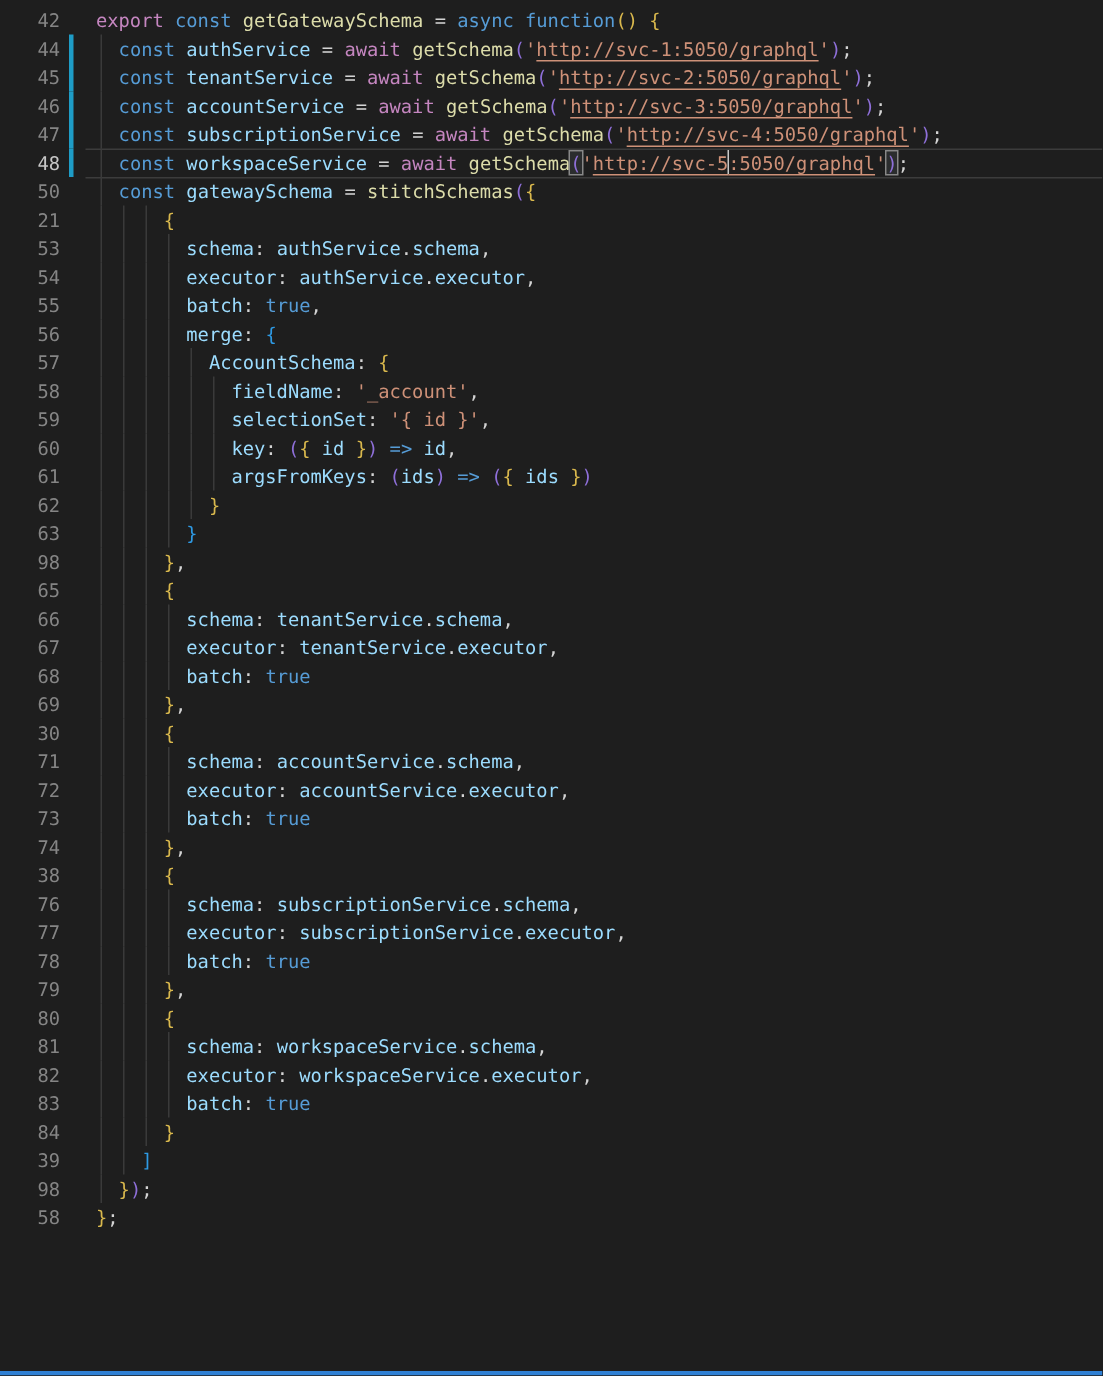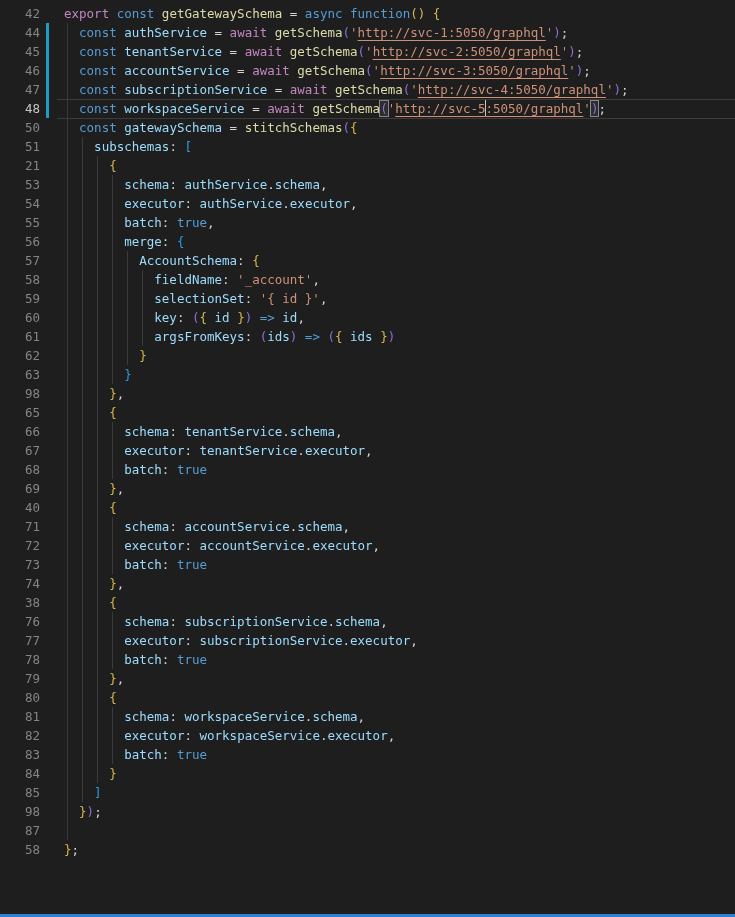--- a/index.html
+++ b/index.html
@@ -36,52 +36,50 @@
 <body style="background: rgb(30, 30, 30);">
 
 <div id="editor">
     <div class="row"><span class="num">42</span><span class="code"><span style="color: rgb(197, 134, 192);">export</span><span style="color: rgb(212, 212, 212);"> </span><span style="color: rgb(86, 156, 214);">const</span><span style="color: rgb(212, 212, 212);"> </span><span style="color: rgb(220, 220, 170);">getGatewaySchema</span><span style="color: rgb(212, 212, 212);"> = </span><span style="color: rgb(86, 156, 214);">async</span><span style="color: rgb(212, 212, 212);"> </span><span style="color: rgb(86, 156, 214);">function</span><span style="color: rgb(217, 184, 77);">()</span><span style="color: rgb(212, 212, 212);"> </span><span style="color: rgb(217, 184, 77);">{</span></span></div>
     <div class="row"><span class="num">44</span><div class="gitbar"></div><div class="guide" style="left: 67px;"></div><span class="code"><span style="color: rgb(212, 212, 212);">  </span><span style="color: rgb(86, 156, 214);">const</span><span style="color: rgb(212, 212, 212);"> </span><span style="color: rgb(156, 220, 254);">authService</span><span style="color: rgb(212, 212, 212);"> = </span><span style="color: rgb(197, 134, 192);">await</span><span style="color: rgb(212, 212, 212);"> </span><span style="color: rgb(220, 220, 170);">getSchema</span><span style="color: rgb(142, 111, 216);">(</span><span style="color: rgb(206, 145, 120);">'</span><span class="u" style="color: rgb(206, 145, 120);">http://svc-1:5050/graphql</span><span style="color: rgb(206, 145, 120);">'</span><span style="color: rgb(142, 111, 216);">)</span><span style="color: rgb(212, 212, 212);">;</span></span></div>
     <div class="row"><span class="num">45</span><div class="gitbar"></div><div class="guide" style="left: 67px;"></div><span class="code"><span style="color: rgb(212, 212, 212);">  </span><span style="color: rgb(86, 156, 214);">const</span><span style="color: rgb(212, 212, 212);"> </span><span style="color: rgb(156, 220, 254);">tenantService</span><span style="color: rgb(212, 212, 212);"> = </span><span style="color: rgb(197, 134, 192);">await</span><span style="color: rgb(212, 212, 212);"> </span><span style="color: rgb(220, 220, 170);">getSchema</span><span style="color: rgb(142, 111, 216);">(</span><span style="color: rgb(206, 145, 120);">'</span><span class="u" style="color: rgb(206, 145, 120);">http://svc-2:5050/graphql</span><span style="color: rgb(206, 145, 120);">'</span><span style="color: rgb(142, 111, 216);">)</span><span style="color: rgb(212, 212, 212);">;</span></span></div>
     <div class="row"><span class="num">46</span><div class="gitbar"></div><div class="guide" style="left: 67px;"></div><span class="code"><span style="color: rgb(212, 212, 212);">  </span><span style="color: rgb(86, 156, 214);">const</span><span style="color: rgb(212, 212, 212);"> </span><span style="color: rgb(156, 220, 254);">accountService</span><span style="color: rgb(212, 212, 212);"> = </span><span style="color: rgb(197, 134, 192);">await</span><span style="color: rgb(212, 212, 212);"> </span><span style="color: rgb(220, 220, 170);">getSchema</span><span style="color: rgb(142, 111, 216);">(</span><span style="color: rgb(206, 145, 120);">'</span><span class="u" style="color: rgb(206, 145, 120);">http://svc-3:5050/graphql</span><span style="color: rgb(206, 145, 120);">'</span><span style="color: rgb(142, 111, 216);">)</span><span style="color: rgb(212, 212, 212);">;</span></span></div>
     <div class="row"><span class="num">47</span><div class="gitbar"></div><div class="guide" style="left: 67px;"></div><span class="code"><span style="color: rgb(212, 212, 212);">  </span><span style="color: rgb(86, 156, 214);">const</span><span style="color: rgb(212, 212, 212);"> </span><span style="color: rgb(156, 220, 254);">subscriptionService</span><span style="color: rgb(212, 212, 212);"> = </span><span style="color: rgb(197, 134, 192);">await</span><span style="color: rgb(212, 212, 212);"> </span><span style="color: rgb(220, 220, 170);">getSchema</span><span style="color: rgb(142, 111, 216);">(</span><span style="color: rgb(206, 145, 120);">'</span><span class="u" style="color: rgb(206, 145, 120);">http://svc-4:5050/graphql</span><span style="color: rgb(206, 145, 120);">'</span><span style="color: rgb(142, 111, 216);">)</span><span style="color: rgb(212, 212, 212);">;</span></span></div>
     <div class="row cur"><div class="curline"></div><span class="num">48</span><div class="gitbar"></div><div class="guide" style="left: 67px;"></div><span class="code"><span style="color: rgb(212, 212, 212);">  </span><span style="color: rgb(86, 156, 214);">const</span><span style="color: rgb(212, 212, 212);"> </span><span style="color: rgb(156, 220, 254);">workspaceService</span><span style="color: rgb(212, 212, 212);"> = </span><span style="color: rgb(197, 134, 192);">await</span><span style="color: rgb(212, 212, 212);"> </span><span style="color: rgb(220, 220, 170);">getSchema</span><span class="boxed" style="color: rgb(142, 111, 216);">(</span><span style="color: rgb(206, 145, 120);">'</span><span class="u" style="color: rgb(206, 145, 120);">http://svc-5</span><span class="cursor"></span><span class="u" style="color: rgb(206, 145, 120);">:5050/graphql</span><span style="color: rgb(206, 145, 120);">'</span><span class="boxed" style="color: rgb(142, 111, 216);">)</span><span style="color: rgb(212, 212, 212);">;</span></span></div>
     <div class="row"><span class="num">50</span><div class="guide" style="left: 67px;"></div><span class="code"><span style="color: rgb(212, 212, 212);">  </span><span style="color: rgb(86, 156, 214);">const</span><span style="color: rgb(212, 212, 212);"> </span><span style="color: rgb(156, 220, 254);">gatewaySchema</span><span style="color: rgb(212, 212, 212);"> = </span><span style="color: rgb(220, 220, 170);">stitchSchemas</span><span style="color: rgb(142, 111, 216);">(</span><span style="color: rgb(217, 184, 77);">{</span></span></div>
-    <div class="row"><span class="num">51</span><div class="guide" style="left: 67px;"></div><div class="guide" style="left: 82.06px;"></div><span class="code"><span style="color: rgb(212, 212, 212);">    </span><span style="color: rgb(156, 220, 254);">subschemas</span><span style="color: rgb(212, 212, 212);">: </span><span style="color: rgb(46, 154, 228);">[</span></span></div>
     <div class="row"><span class="num">21</span><div class="guide" style="left: 67px;"></div><div class="guide" style="left: 82.06px;"></div><div class="guide" style="left: 97.12px;"></div><span class="code"><span style="color: rgb(212, 212, 212);">      </span><span style="color: rgb(217, 184, 77);">{</span></span></div>
     <div class="row"><span class="num">53</span><div class="guide" style="left: 67px;"></div><div class="guide" style="left: 82.06px;"></div><div class="guide" style="left: 97.12px;"></div><div class="guide" style="left: 112.18px;"></div><span class="code"><span style="color: rgb(212, 212, 212);">        </span><span style="color: rgb(156, 220, 254);">schema</span><span style="color: rgb(212, 212, 212);">: </span><span style="color: rgb(156, 220, 254);">authService</span><span style="color: rgb(212, 212, 212);">.</span><span style="color: rgb(156, 220, 254);">schema</span><span style="color: rgb(212, 212, 212);">,</span></span></div>
     <div class="row"><span class="num">54</span><div class="guide" style="left: 67px;"></div><div class="guide" style="left: 82.06px;"></div><div class="guide" style="left: 97.12px;"></div><div class="guide" style="left: 112.18px;"></div><span class="code"><span style="color: rgb(212, 212, 212);">        </span><span style="color: rgb(156, 220, 254);">executor</span><span style="color: rgb(212, 212, 212);">: </span><span style="color: rgb(156, 220, 254);">authService</span><span style="color: rgb(212, 212, 212);">.</span><span style="color: rgb(156, 220, 254);">executor</span><span style="color: rgb(212, 212, 212);">,</span></span></div>
     <div class="row"><span class="num">55</span><div class="guide" style="left: 67px;"></div><div class="guide" style="left: 82.06px;"></div><div class="guide" style="left: 97.12px;"></div><div class="guide" style="left: 112.18px;"></div><span class="code"><span style="color: rgb(212, 212, 212);">        </span><span style="color: rgb(156, 220, 254);">batch</span><span style="color: rgb(212, 212, 212);">: </span><span style="color: rgb(86, 156, 214);">true</span><span style="color: rgb(212, 212, 212);">,</span></span></div>
     <div class="row"><span class="num">56</span><div class="guide" style="left: 67px;"></div><div class="guide" style="left: 82.06px;"></div><div class="guide" style="left: 97.12px;"></div><div class="guide" style="left: 112.18px;"></div><span class="code"><span style="color: rgb(212, 212, 212);">        </span><span style="color: rgb(156, 220, 254);">merge</span><span style="color: rgb(212, 212, 212);">: </span><span style="color: rgb(46, 154, 228);">{</span></span></div>
     <div class="row"><span class="num">57</span><div class="guide" style="left: 67px;"></div><div class="guide" style="left: 82.06px;"></div><div class="guide" style="left: 97.12px;"></div><div class="guide" style="left: 112.18px;"></div><div class="guide" style="left: 127.24px;"></div><span class="code"><span style="color: rgb(212, 212, 212);">          </span><span style="color: rgb(156, 220, 254);">AccountSchema</span><span style="color: rgb(212, 212, 212);">: </span><span style="color: rgb(217, 184, 77);">{</span></span></div>
     <div class="row"><span class="num">58</span><div class="guide" style="left: 67px;"></div><div class="guide" style="left: 82.06px;"></div><div class="guide" style="left: 97.12px;"></div><div class="guide" style="left: 112.18px;"></div><div class="guide" style="left: 127.24px;"></div><div class="guide" style="left: 142.3px;"></div><span class="code"><span style="color: rgb(212, 212, 212);">            </span><span style="color: rgb(156, 220, 254);">fieldName</span><span style="color: rgb(212, 212, 212);">: </span><span style="color: rgb(206, 145, 120);">'_account'</span><span style="color: rgb(212, 212, 212);">,</span></span></div>
     <div class="row"><span class="num">59</span><div class="guide" style="left: 67px;"></div><div class="guide" style="left: 82.06px;"></div><div class="guide" style="left: 97.12px;"></div><div class="guide" style="left: 112.18px;"></div><div class="guide" style="left: 127.24px;"></div><div class="guide" style="left: 142.3px;"></div><span class="code"><span style="color: rgb(212, 212, 212);">            </span><span style="color: rgb(156, 220, 254);">selectionSet</span><span style="color: rgb(212, 212, 212);">: </span><span style="color: rgb(206, 145, 120);">'{ id }'</span><span style="color: rgb(212, 212, 212);">,</span></span></div>
     <div class="row"><span class="num">60</span><div class="guide" style="left: 67px;"></div><div class="guide" style="left: 82.06px;"></div><div class="guide" style="left: 97.12px;"></div><div class="guide" style="left: 112.18px;"></div><div class="guide" style="left: 127.24px;"></div><div class="guide" style="left: 142.3px;"></div><span class="code"><span style="color: rgb(212, 212, 212);">            </span><span style="color: rgb(156, 220, 254);">key</span><span style="color: rgb(212, 212, 212);">: </span><span style="color: rgb(142, 111, 216);">(</span><span style="color: rgb(217, 184, 77);">{</span><span style="color: rgb(212, 212, 212);"> </span><span style="color: rgb(156, 220, 254);">id</span><span style="color: rgb(212, 212, 212);"> </span><span style="color: rgb(217, 184, 77);">}</span><span style="color: rgb(142, 111, 216);">)</span><span style="color: rgb(212, 212, 212);"> </span><span style="color: rgb(86, 156, 214);">=&gt;</span><span style="color: rgb(212, 212, 212);"> </span><span style="color: rgb(156, 220, 254);">id</span><span style="color: rgb(212, 212, 212);">,</span></span></div>
     <div class="row"><span class="num">61</span><div class="guide" style="left: 67px;"></div><div class="guide" style="left: 82.06px;"></div><div class="guide" style="left: 97.12px;"></div><div class="guide" style="left: 112.18px;"></div><div class="guide" style="left: 127.24px;"></div><div class="guide" style="left: 142.3px;"></div><span class="code"><span style="color: rgb(212, 212, 212);">            </span><span style="color: rgb(156, 220, 254);">argsFromKeys</span><span style="color: rgb(212, 212, 212);">: </span><span style="color: rgb(142, 111, 216);">(</span><span style="color: rgb(156, 220, 254);">ids</span><span style="color: rgb(142, 111, 216);">)</span><span style="color: rgb(212, 212, 212);"> </span><span style="color: rgb(86, 156, 214);">=&gt;</span><span style="color: rgb(212, 212, 212);"> </span><span style="color: rgb(142, 111, 216);">(</span><span style="color: rgb(217, 184, 77);">{</span><span style="color: rgb(212, 212, 212);"> </span><span style="color: rgb(156, 220, 254);">ids</span><span style="color: rgb(212, 212, 212);"> </span><span style="color: rgb(217, 184, 77);">}</span><span style="color: rgb(142, 111, 216);">)</span></span></div>
     <div class="row"><span class="num">62</span><div class="guide" style="left: 67px;"></div><div class="guide" style="left: 82.06px;"></div><div class="guide" style="left: 97.12px;"></div><div class="guide" style="left: 112.18px;"></div><div class="guide" style="left: 127.24px;"></div><span class="code"><span style="color: rgb(212, 212, 212);">          </span><span style="color: rgb(217, 184, 77);">}</span></span></div>
     <div class="row"><span class="num">63</span><div class="guide" style="left: 67px;"></div><div class="guide" style="left: 82.06px;"></div><div class="guide" style="left: 97.12px;"></div><div class="guide" style="left: 112.18px;"></div><span class="code"><span style="color: rgb(212, 212, 212);">        </span><span style="color: rgb(46, 154, 228);">}</span></span></div>
     <div class="row"><span class="num">98</span><div class="guide" style="left: 67px;"></div><div class="guide" style="left: 82.06px;"></div><div class="guide" style="left: 97.12px;"></div><span class="code"><span style="color: rgb(212, 212, 212);">      </span><span style="color: rgb(217, 184, 77);">}</span><span style="color: rgb(212, 212, 212);">,</span></span></div>
     <div class="row"><span class="num">65</span><div class="guide" style="left: 67px;"></div><div class="guide" style="left: 82.06px;"></div><div class="guide" style="left: 97.12px;"></div><span class="code"><span style="color: rgb(212, 212, 212);">      </span><span style="color: rgb(217, 184, 77);">{</span></span></div>
     <div class="row"><span class="num">66</span><div class="guide" style="left: 67px;"></div><div class="guide" style="left: 82.06px;"></div><div class="guide" style="left: 97.12px;"></div><div class="guide" style="left: 112.18px;"></div><span class="code"><span style="color: rgb(212, 212, 212);">        </span><span style="color: rgb(156, 220, 254);">schema</span><span style="color: rgb(212, 212, 212);">: </span><span style="color: rgb(156, 220, 254);">tenantService</span><span style="color: rgb(212, 212, 212);">.</span><span style="color: rgb(156, 220, 254);">schema</span><span style="color: rgb(212, 212, 212);">,</span></span></div>
     <div class="row"><span class="num">67</span><div class="guide" style="left: 67px;"></div><div class="guide" style="left: 82.06px;"></div><div class="guide" style="left: 97.12px;"></div><div class="guide" style="left: 112.18px;"></div><span class="code"><span style="color: rgb(212, 212, 212);">        </span><span style="color: rgb(156, 220, 254);">executor</span><span style="color: rgb(212, 212, 212);">: </span><span style="color: rgb(156, 220, 254);">tenantService</span><span style="color: rgb(212, 212, 212);">.</span><span style="color: rgb(156, 220, 254);">executor</span><span style="color: rgb(212, 212, 212);">,</span></span></div>
     <div class="row"><span class="num">68</span><div class="guide" style="left: 67px;"></div><div class="guide" style="left: 82.06px;"></div><div class="guide" style="left: 97.12px;"></div><div class="guide" style="left: 112.18px;"></div><span class="code"><span style="color: rgb(212, 212, 212);">        </span><span style="color: rgb(156, 220, 254);">batch</span><span style="color: rgb(212, 212, 212);">: </span><span style="color: rgb(86, 156, 214);">true</span></span></div>
     <div class="row"><span class="num">69</span><div class="guide" style="left: 67px;"></div><div class="guide" style="left: 82.06px;"></div><div class="guide" style="left: 97.12px;"></div><span class="code"><span style="color: rgb(212, 212, 212);">      </span><span style="color: rgb(217, 184, 77);">}</span><span style="color: rgb(212, 212, 212);">,</span></span></div>
-    <div class="row"><span class="num">40</span><div class="guide" style="left: 67px;"></div><div class="guide" style="left: 82.06px;"></div><div class="guide" style="left: 97.12px;"></div><span class="code"><span style="color: rgb(212, 212, 212);">      </span><span style="color: rgb(217, 184, 77);">{</span></span></div>
+    <div class="row"><span class="num">30</span><div class="guide" style="left: 67px;"></div><div class="guide" style="left: 82.06px;"></div><div class="guide" style="left: 97.12px;"></div><span class="code"><span style="color: rgb(212, 212, 212);">      </span><span style="color: rgb(217, 184, 77);">{</span></span></div>
     <div class="row"><span class="num">71</span><div class="guide" style="left: 67px;"></div><div class="guide" style="left: 82.06px;"></div><div class="guide" style="left: 97.12px;"></div><div class="guide" style="left: 112.18px;"></div><span class="code"><span style="color: rgb(212, 212, 212);">        </span><span style="color: rgb(156, 220, 254);">schema</span><span style="color: rgb(212, 212, 212);">: </span><span style="color: rgb(156, 220, 254);">accountService</span><span style="color: rgb(212, 212, 212);">.</span><span style="color: rgb(156, 220, 254);">schema</span><span style="color: rgb(212, 212, 212);">,</span></span></div>
     <div class="row"><span class="num">72</span><div class="guide" style="left: 67px;"></div><div class="guide" style="left: 82.06px;"></div><div class="guide" style="left: 97.12px;"></div><div class="guide" style="left: 112.18px;"></div><span class="code"><span style="color: rgb(212, 212, 212);">        </span><span style="color: rgb(156, 220, 254);">executor</span><span style="color: rgb(212, 212, 212);">: </span><span style="color: rgb(156, 220, 254);">accountService</span><span style="color: rgb(212, 212, 212);">.</span><span style="color: rgb(156, 220, 254);">executor</span><span style="color: rgb(212, 212, 212);">,</span></span></div>
     <div class="row"><span class="num">73</span><div class="guide" style="left: 67px;"></div><div class="guide" style="left: 82.06px;"></div><div class="guide" style="left: 97.12px;"></div><div class="guide" style="left: 112.18px;"></div><span class="code"><span style="color: rgb(212, 212, 212);">        </span><span style="color: rgb(156, 220, 254);">batch</span><span style="color: rgb(212, 212, 212);">: </span><span style="color: rgb(86, 156, 214);">true</span></span></div>
     <div class="row"><span class="num">74</span><div class="guide" style="left: 67px;"></div><div class="guide" style="left: 82.06px;"></div><div class="guide" style="left: 97.12px;"></div><span class="code"><span style="color: rgb(212, 212, 212);">      </span><span style="color: rgb(217, 184, 77);">}</span><span style="color: rgb(212, 212, 212);">,</span></span></div>
     <div class="row"><span class="num">38</span><div class="guide" style="left: 67px;"></div><div class="guide" style="left: 82.06px;"></div><div class="guide" style="left: 97.12px;"></div><span class="code"><span style="color: rgb(212, 212, 212);">      </span><span style="color: rgb(217, 184, 77);">{</span></span></div>
     <div class="row"><span class="num">76</span><div class="guide" style="left: 67px;"></div><div class="guide" style="left: 82.06px;"></div><div class="guide" style="left: 97.12px;"></div><div class="guide" style="left: 112.18px;"></div><span class="code"><span style="color: rgb(212, 212, 212);">        </span><span style="color: rgb(156, 220, 254);">schema</span><span style="color: rgb(212, 212, 212);">: </span><span style="color: rgb(156, 220, 254);">subscriptionService</span><span style="color: rgb(212, 212, 212);">.</span><span style="color: rgb(156, 220, 254);">schema</span><span style="color: rgb(212, 212, 212);">,</span></span></div>
     <div class="row"><span class="num">77</span><div class="guide" style="left: 67px;"></div><div class="guide" style="left: 82.06px;"></div><div class="guide" style="left: 97.12px;"></div><div class="guide" style="left: 112.18px;"></div><span class="code"><span style="color: rgb(212, 212, 212);">        </span><span style="color: rgb(156, 220, 254);">executor</span><span style="color: rgb(212, 212, 212);">: </span><span style="color: rgb(156, 220, 254);">subscriptionService</span><span style="color: rgb(212, 212, 212);">.</span><span style="color: rgb(156, 220, 254);">executor</span><span style="color: rgb(212, 212, 212);">,</span></span></div>
     <div class="row"><span class="num">78</span><div class="guide" style="left: 67px;"></div><div class="guide" style="left: 82.06px;"></div><div class="guide" style="left: 97.12px;"></div><div class="guide" style="left: 112.18px;"></div><span class="code"><span style="color: rgb(212, 212, 212);">        </span><span style="color: rgb(156, 220, 254);">batch</span><span style="color: rgb(212, 212, 212);">: </span><span style="color: rgb(86, 156, 214);">true</span></span></div>
     <div class="row"><span class="num">79</span><div class="guide" style="left: 67px;"></div><div class="guide" style="left: 82.06px;"></div><div class="guide" style="left: 97.12px;"></div><span class="code"><span style="color: rgb(212, 212, 212);">      </span><span style="color: rgb(217, 184, 77);">}</span><span style="color: rgb(212, 212, 212);">,</span></span></div>
     <div class="row"><span class="num">80</span><div class="guide" style="left: 67px;"></div><div class="guide" style="left: 82.06px;"></div><div class="guide" style="left: 97.12px;"></div><span class="code"><span style="color: rgb(212, 212, 212);">      </span><span style="color: rgb(217, 184, 77);">{</span></span></div>
     <div class="row"><span class="num">81</span><div class="guide" style="left: 67px;"></div><div class="guide" style="left: 82.06px;"></div><div class="guide" style="left: 97.12px;"></div><div class="guide" style="left: 112.18px;"></div><span class="code"><span style="color: rgb(212, 212, 212);">        </span><span style="color: rgb(156, 220, 254);">schema</span><span style="color: rgb(212, 212, 212);">: </span><span style="color: rgb(156, 220, 254);">workspaceService</span><span style="color: rgb(212, 212, 212);">.</span><span style="color: rgb(156, 220, 254);">schema</span><span style="color: rgb(212, 212, 212);">,</span></span></div>
     <div class="row"><span class="num">82</span><div class="guide" style="left: 67px;"></div><div class="guide" style="left: 82.06px;"></div><div class="guide" style="left: 97.12px;"></div><div class="guide" style="left: 112.18px;"></div><span class="code"><span style="color: rgb(212, 212, 212);">        </span><span style="color: rgb(156, 220, 254);">executor</span><span style="color: rgb(212, 212, 212);">: </span><span style="color: rgb(156, 220, 254);">workspaceService</span><span style="color: rgb(212, 212, 212);">.</span><span style="color: rgb(156, 220, 254);">executor</span><span style="color: rgb(212, 212, 212);">,</span></span></div>
     <div class="row"><span class="num">83</span><div class="guide" style="left: 67px;"></div><div class="guide" style="left: 82.06px;"></div><div class="guide" style="left: 97.12px;"></div><div class="guide" style="left: 112.18px;"></div><span class="code"><span style="color: rgb(212, 212, 212);">        </span><span style="color: rgb(156, 220, 254);">batch</span><span style="color: rgb(212, 212, 212);">: </span><span style="color: rgb(86, 156, 214);">true</span></span></div>
     <div class="row"><span class="num">84</span><div class="guide" style="left: 67px;"></div><div class="guide" style="left: 82.06px;"></div><div class="guide" style="left: 97.12px;"></div><span class="code"><span style="color: rgb(212, 212, 212);">      </span><span style="color: rgb(217, 184, 77);">}</span></span></div>
-    <div class="row"><span class="num">85</span><div class="guide" style="left: 67px;"></div><div class="guide" style="left: 82.06px;"></div><span class="code"><span style="color: rgb(212, 212, 212);">    </span><span style="color: rgb(46, 154, 228);">]</span></span></div>
+    <div class="row"><span class="num">39</span><div class="guide" style="left: 67px;"></div><div class="guide" style="left: 82.06px;"></div><span class="code"><span style="color: rgb(212, 212, 212);">    </span><span style="color: rgb(46, 154, 228);">]</span></span></div>
     <div class="row"><span class="num">98</span><div class="guide" style="left: 67px;"></div><span class="code"><span style="color: rgb(212, 212, 212);">  </span><span style="color: rgb(217, 184, 77);">}</span><span style="color: rgb(142, 111, 216);">)</span><span style="color: rgb(212, 212, 212);">;</span></span></div>
-    <div class="row"><span class="num">87</span><div class="guide" style="left: 67px;"></div><span class="code"></span></div>
     <div class="row"><span class="num">58</span><span class="code"><span style="color: rgb(217, 184, 77);">}</span><span style="color: rgb(212, 212, 212);">;</span></span></div>
   </div>
 <div id="bottomline"></div>
 
 </body></html>

